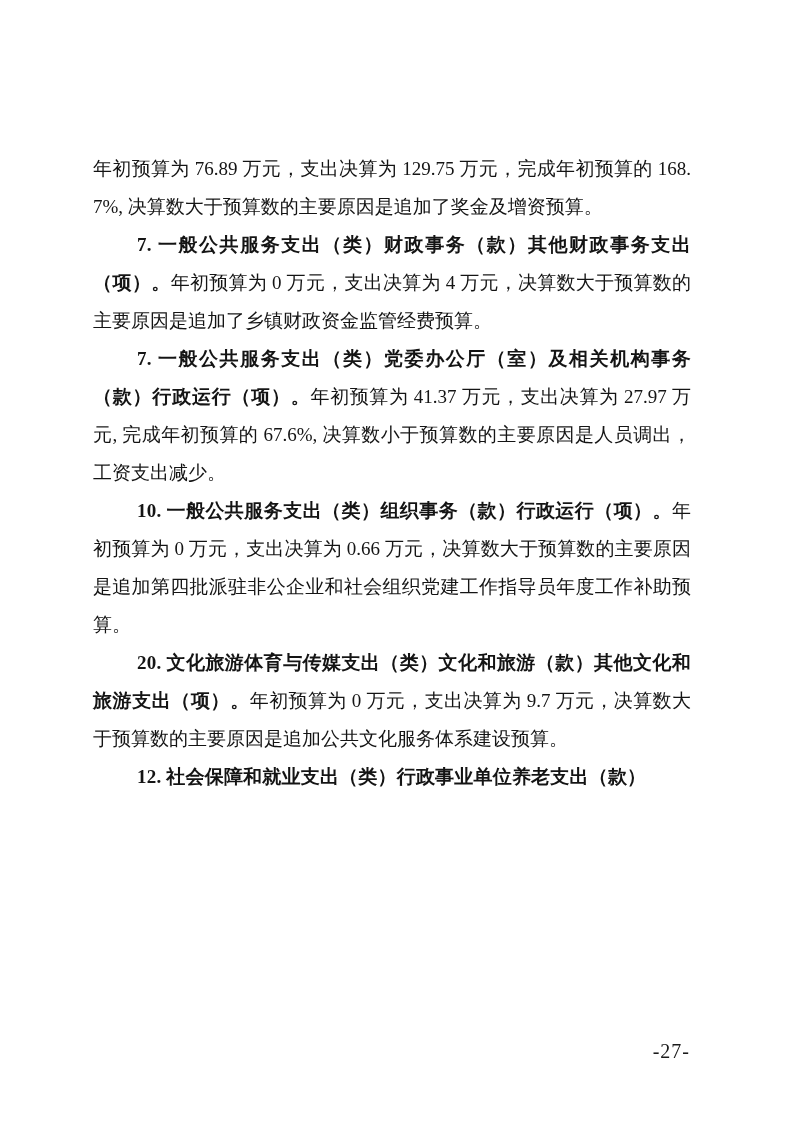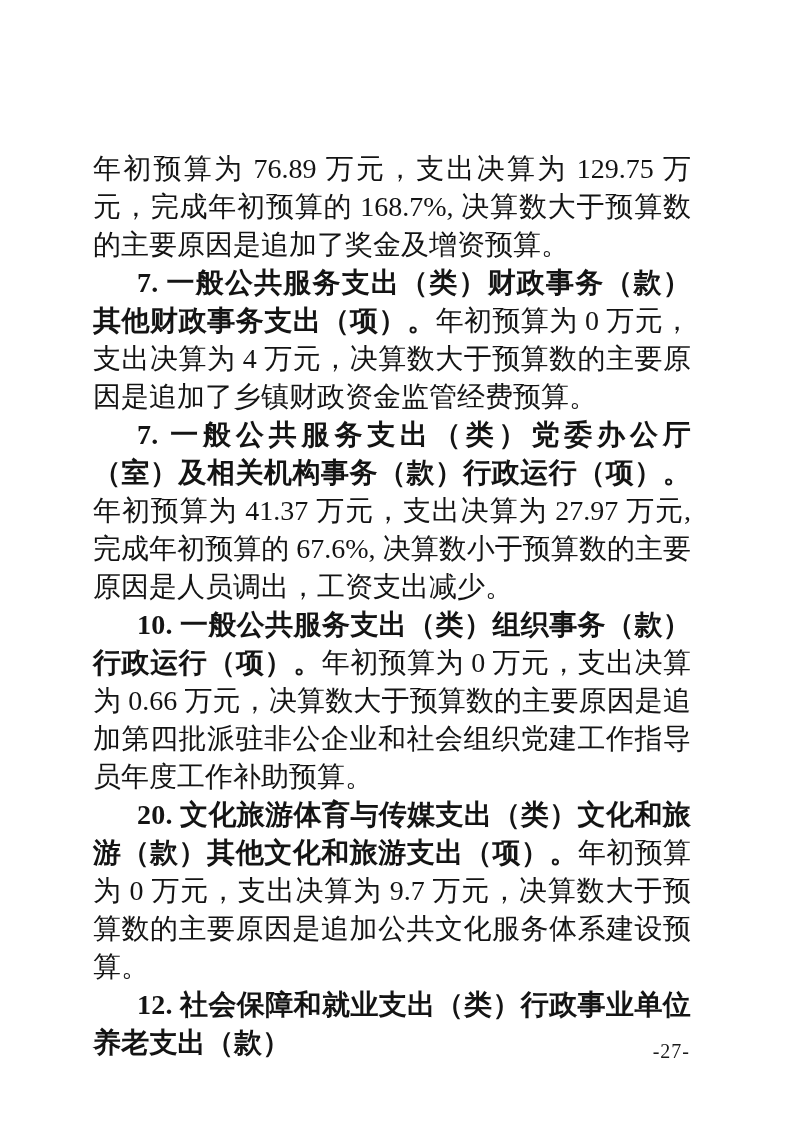--- a/index.html
+++ b/index.html
@@ -17,21 +17,21 @@
   }
 
   .doc-body {
     position: absolute;
     left: 93px;
     top: 150px;
     width: 598px;
   }
 
   .para {
-    font-size: 28px;
+    font-size: 19px;
     line-height: 38px;
     text-align: justify;
     text-justify: inter-ideograph;
     text-indent: 44px;           
     word-break: break-all;
   }
 
   .para.no-indent { text-indent: 0; }
 
   .para .lead {

